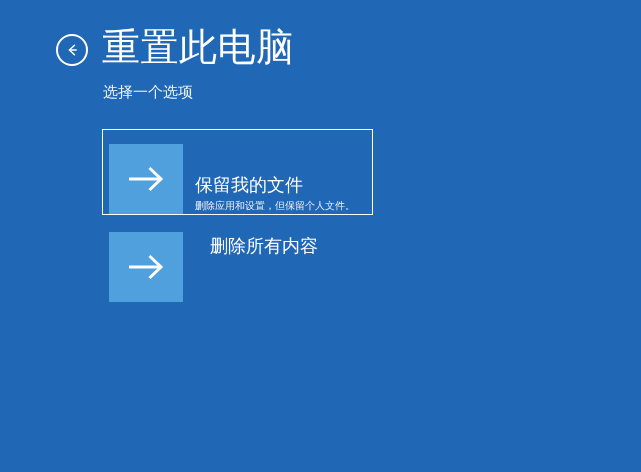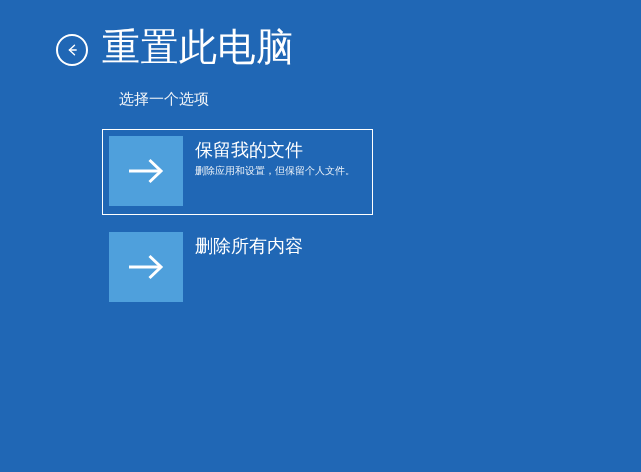--- a/index.html
+++ b/index.html
@@ -57,27 +57,26 @@
     line-height: 50px;
     font-weight: 300;
     color: #ffffff;
     letter-spacing: 0.5px;
     white-space: nowrap;
   }
 
   .page-subtitle {
     position: absolute;
     left: 103px;
-    top: 89px;
+    top: 82px;
     font-size: 15px;
     line-height: 21px;
     font-weight: 400;
     color: #f0f4f8;
     white-space: nowrap;
-    margin-left: 16px;
   }
 
   
   .options {
     position: absolute;
     left: 0;
     top: 129px;
     width: 641px;
   }
 
@@ -88,23 +87,24 @@
     height: 86px;
     box-sizing: border-box;
     border: 1px solid transparent;
     padding: 6px 0 0 6px;
     display: flex;
     align-items: flex-start;
     cursor: pointer;
   }
   .option.focused {
     border-color: #ffffff;
+    align-items: flex-end;
   }
   .option.opt-1 { top: 0px; }
-  .option.opt-2 { top: 96px; }
+  .option.opt-2 { top: 96px; gap: 15px; }
 
   .option-tile {
     width: 74px;
     height: 70px;
     background: #4fa0dc;
     flex: 0 0 auto;
     display: flex;
     align-items: center;
     justify-content: center;
   }

